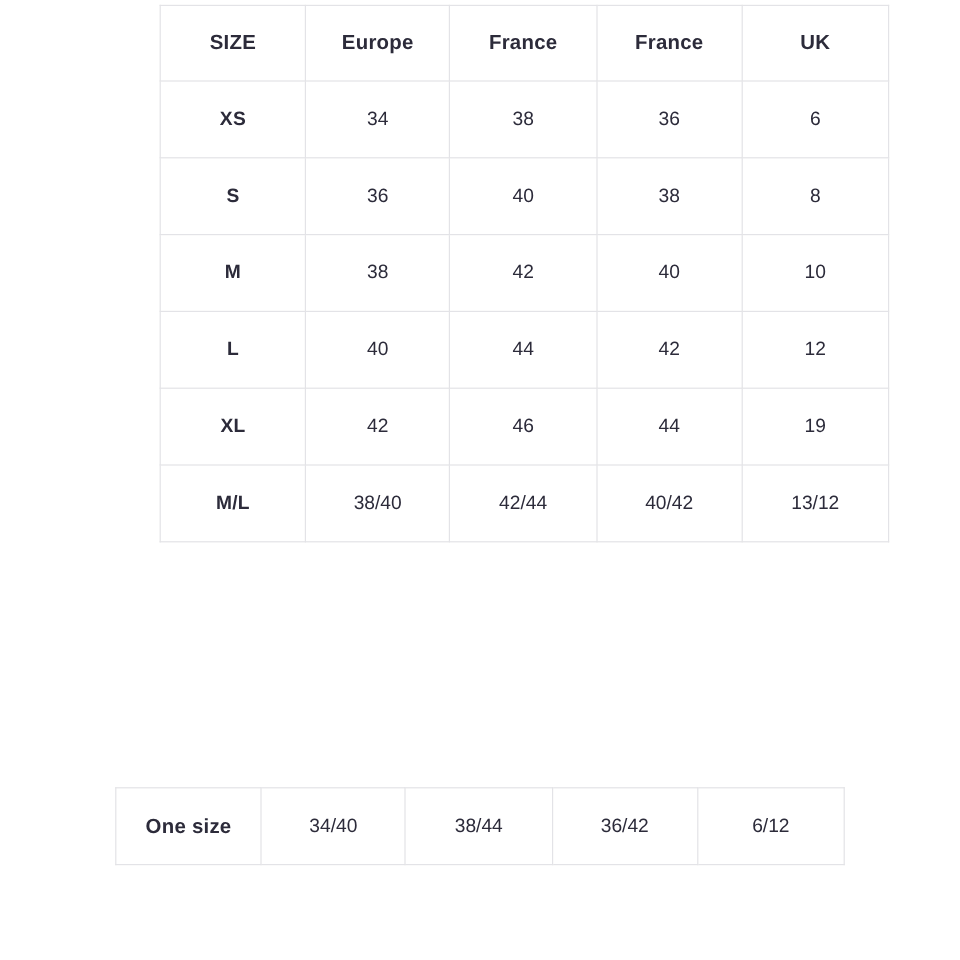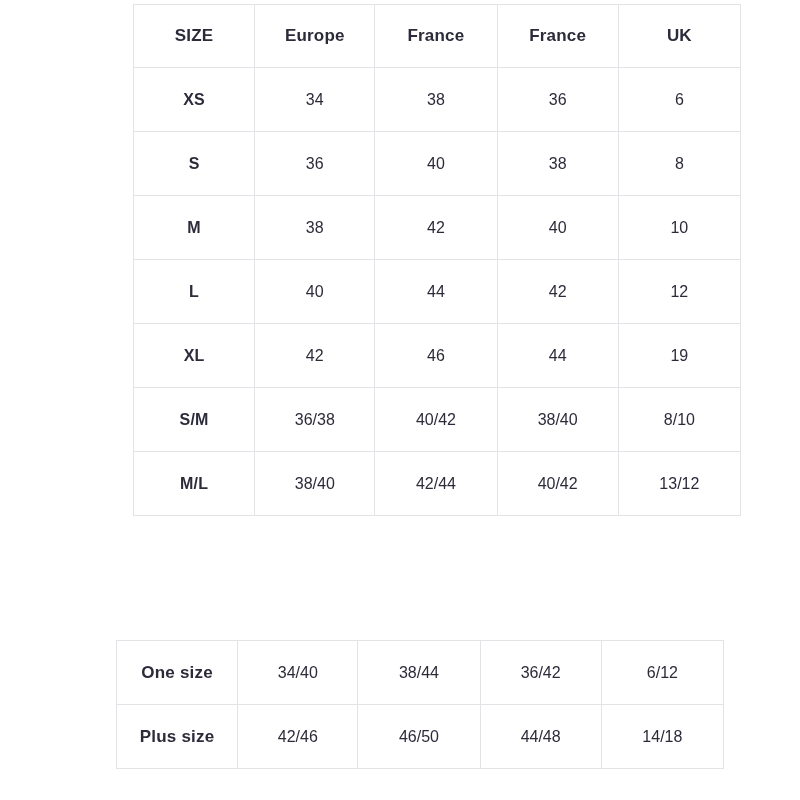--- a/index.html
+++ b/index.html
@@ -19,21 +19,21 @@
     width: 800px;
     height: 800px;
     box-sizing: border-box;
   }
   .table-wrap {
     position: absolute;
     left: 96px;
     width: 608px;
   }
   .table-wrap.primary { top: 4px; margin-left: 37px; }
-  .table-wrap.secondary { top: 640px; margin-left: 20px; }
+  .table-wrap.secondary { top: 656px; }
 
   table.size-table {
     border-collapse: collapse;
     width: 608px;
     table-layout: fixed;
   }
   table.size-table td,
   table.size-table th {
     border: 1px solid #e3e3e7;
     text-align: center;
@@ -117,27 +117,20 @@
           <td>12</td>
         </tr>
         <tr>
           <td class="rowhead">XL</td>
           <td>42</td>
           <td>46</td>
           <td>44</td>
           <td>19</td>
         </tr>
         <tr>
-          <td class="rowhead">S/M</td>
-          <td>36/38</td>
-          <td>40/42</td>
-          <td>38/40</td>
-          <td>8/10</td>
-        </tr>
-        <tr>
           <td class="rowhead">M/L</td>
           <td>38/40</td>
           <td>42/44</td>
           <td>40/42</td>
           <td>13/12</td>
         </tr>
       </tbody>
     </table>
   </div>
 
@@ -151,23 +144,16 @@
           <col class="c4">
       </colgroup>
       <tbody>
         <tr>
           <td class="rowhead wide">One size</td>
           <td>34/40</td>
           <td>38/44</td>
           <td>36/42</td>
           <td>6/12</td>
         </tr>
-        <tr>
-          <td class="rowhead wide">Plus size</td>
-          <td>42/46</td>
-          <td>46/50</td>
-          <td>44/48</td>
-          <td>14/18</td>
-        </tr>
       </tbody>
     </table>
   </div>
 </div>
 
 </body></html>

